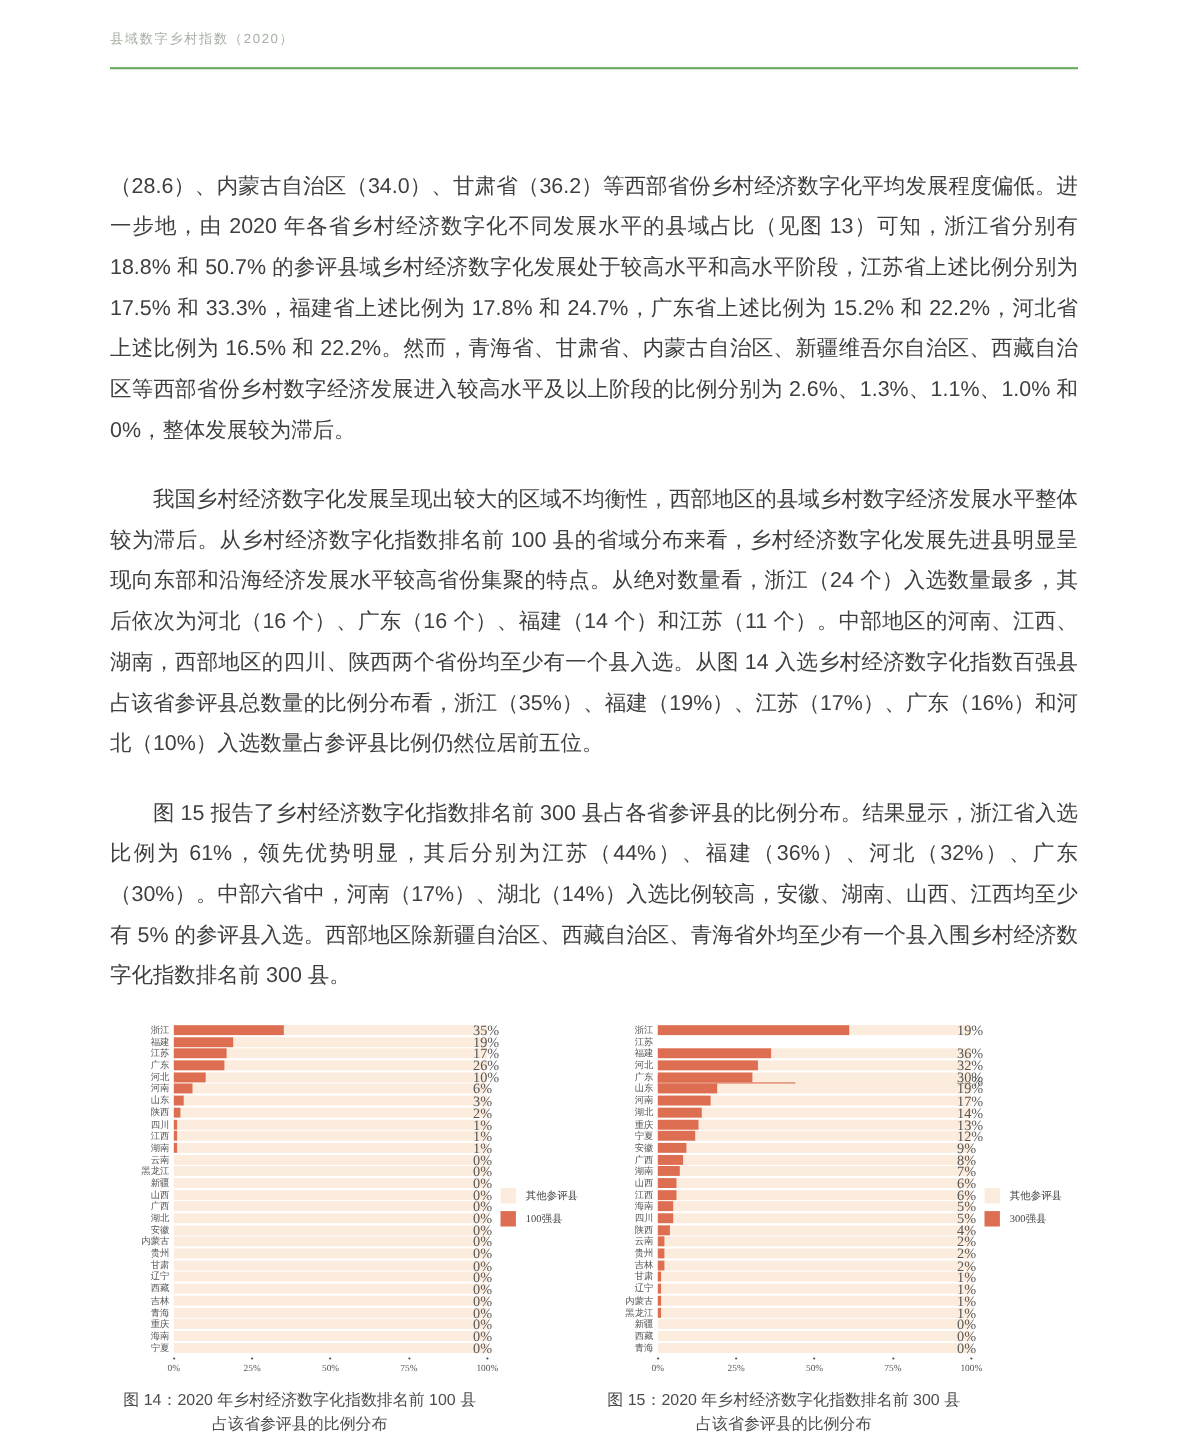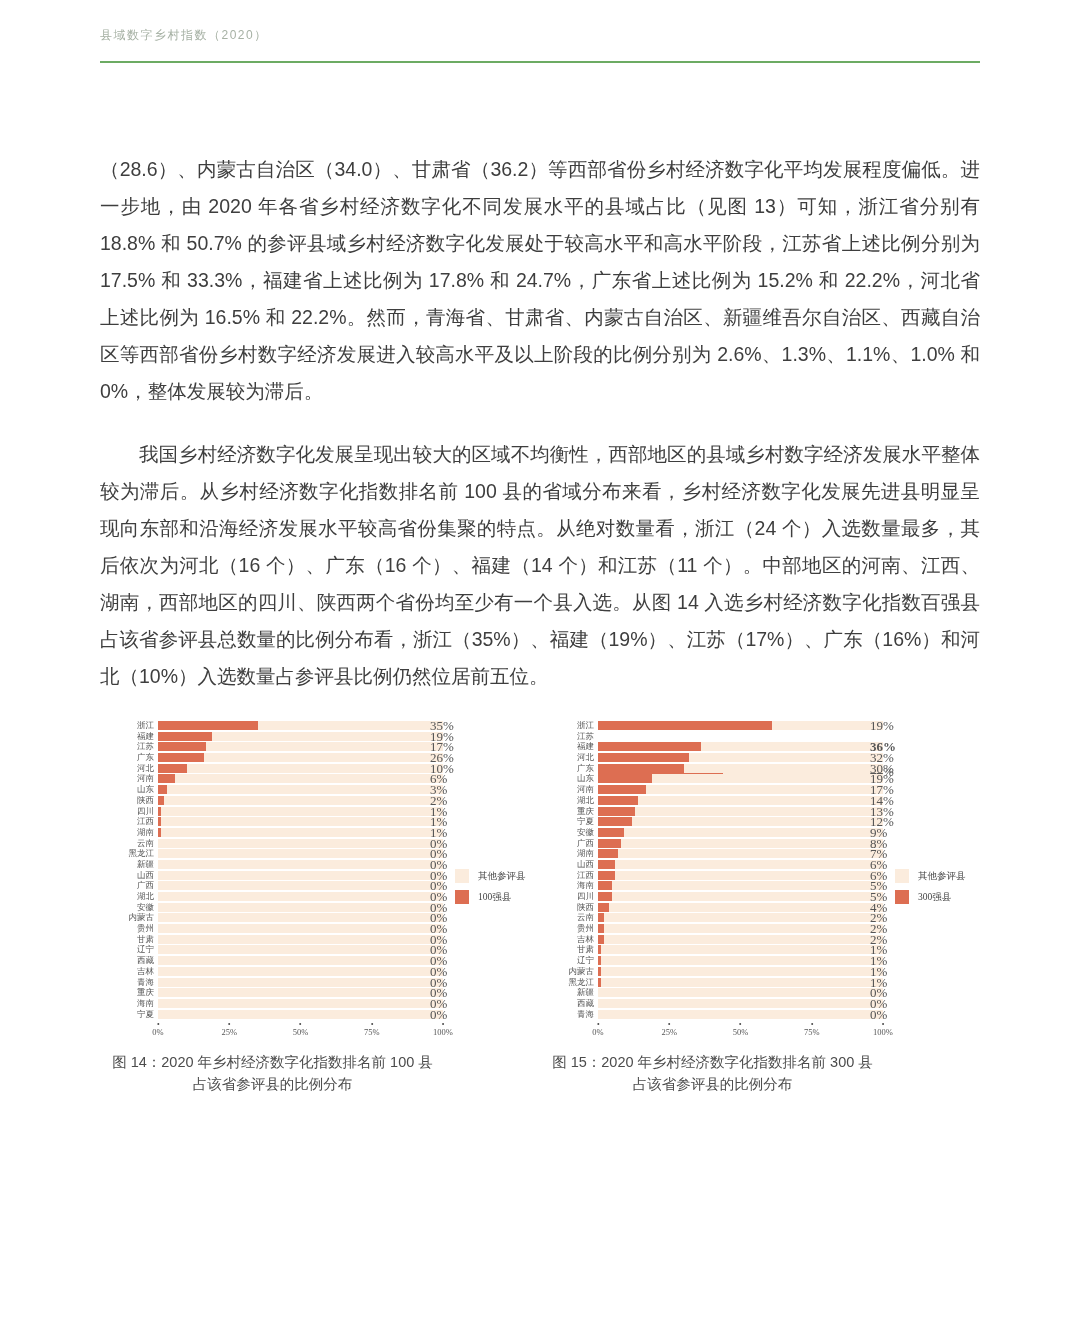--- a/index.html
+++ b/index.html
@@ -64,20 +64,21 @@
 <body>
 
 <div class="page">
 
   <div class="doc-header">县域数字乡村指数（2020）</div>
   <div class="header-rule"></div>
 
   <div class="body-text">
     <p class="para">（28.6）、内蒙古自治区（34.0）、甘肃省（36.2）等西部省份乡村经济数字化平均发展程度偏低。进一步地，由 2020 年各省乡村经济数字化不同发展水平的县域占比（见图 13）可知，浙江省分别有 18.8% 和 50.7% 的参评县域乡村经济数字化发展处于较高水平和高水平阶段，江苏省上述比例分别为 17.5% 和 33.3%，福建省上述比例为 17.8% 和 24.7%，广东省上述比例为 15.2% 和 22.2%，河北省上述比例为 16.5% 和 22.2%。然而，青海省、甘肃省、内蒙古自治区、新疆维吾尔自治区、西藏自治区等西部省份乡村数字经济发展进入较高水平及以上阶段的比例分别为 2.6%、1.3%、1.1%、1.0% 和 0%，整体发展较为滞后。</p>
     <p class="para indent">我国乡村经济数字化发展呈现出较大的区域不均衡性，西部地区的县域乡村数字经济发展水平整体较为滞后。从乡村经济数字化指数排名前 100 县的省域分布来看，乡村经济数字化发展先进县明显呈现向东部和沿海经济发展水平较高省份集聚的特点。从绝对数量看，浙江（24 个）入选数量最多，其后依次为河北（16 个）、广东（16 个）、福建（14 个）和江苏（11 个）。中部地区的河南、江西、湖南，西部地区的四川、陕西两个省份均至少有一个县入选。从图 14 入选乡村经济数字化指数百强县占该省参评县总数量的比例分布看，浙江（35%）、福建（19%）、江苏（17%）、广东（16%）和河北（10%）入选数量占参评县比例仍然位居前五位。</p>
+    <p class="para indent">图 15 报告了乡村经济数字化指数排名前 300 县占各省参评县的比例分布。结果显示，浙江省入选比例为 61%，领先优势明显，其后分别为江苏（44%）、福建（36%）、河北（32%）、广东（30%）。中部六省中，河南（17%）、湖北（14%）入选比例较高，安徽、湖南、山西、江西均至少有 5% 的参评县入选。西部地区除新疆自治区、西藏自治区、青海省外均至少有一个县入围乡村经济数字化指数排名前 300 县。</p>
   </div>
 
   <div class="charts-row">
 
     <div class="chart-block">
       <div class="chart-plot">
           <div class="bar-row">
             <span class="row-label">浙江</span>
             <div class="row-track" style="background: rgb(251, 236, 221);">
               <div class="row-bar" style="width: 35%; background: rgb(221, 110, 82);"></div>
@@ -323,21 +324,21 @@
           </div>
           <div class="bar-row">
             <span class="row-label">江苏</span>
             <div class="row-track" style="background: rgb(251, 236, 221); margin-top: 35px;">
               <div class="row-bar" style="width: 44%; background: rgb(221, 110, 82);"></div>
               <span class="row-val">44%</span>
             </div>
           </div>
           <div class="bar-row">
             <span class="row-label">福建</span>
-            <div class="row-track" style="background: rgb(251, 236, 221); font-weight: bold;">
+            <div class="row-track" style="background: rgb(251, 236, 221);">
               <div class="row-bar" style="width: 36%; background: rgb(221, 110, 82);"></div>
               <span class="row-val">36%</span>
             </div>
           </div>
           <div class="bar-row">
             <span class="row-label">河北</span>
             <div class="row-track" style="background: rgb(251, 236, 221);">
               <div class="row-bar" style="width: 32%; background: rgb(221, 110, 82);"></div>
               <span class="row-val">32%</span>
             </div>

